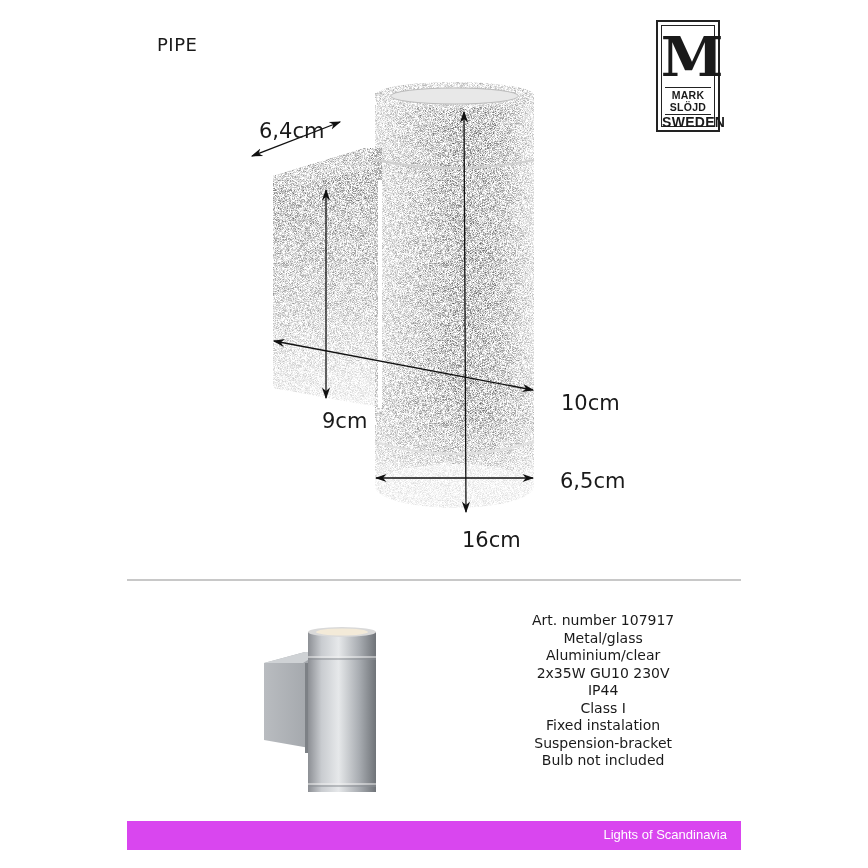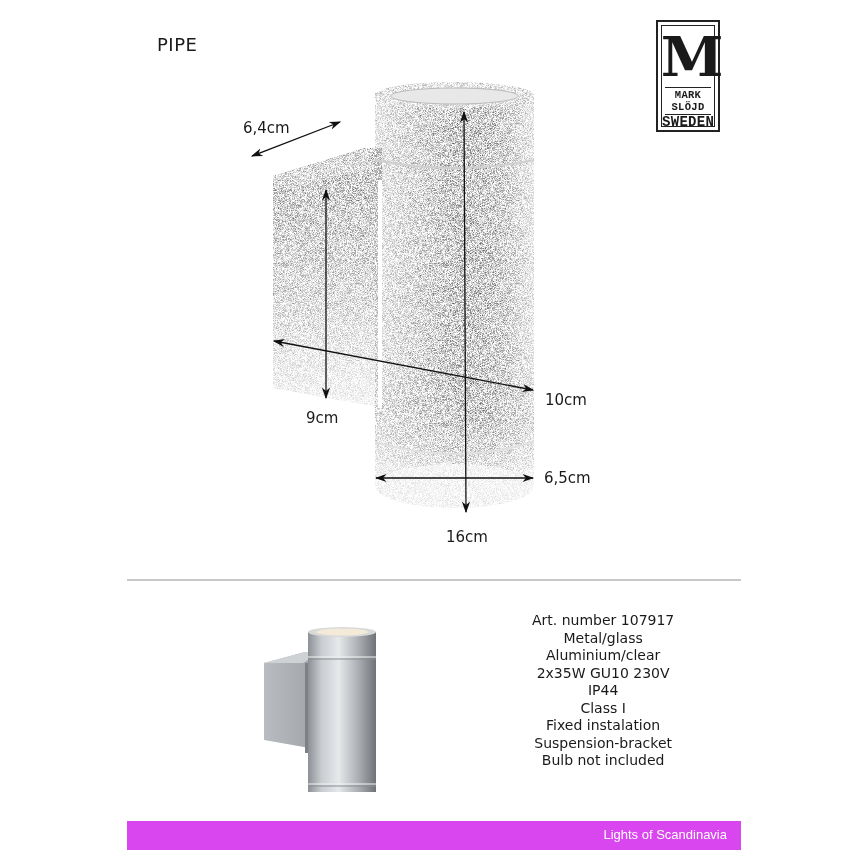--- a/index.html
+++ b/index.html
@@ -5,23 +5,23 @@
   html, body { margin:0; padding:0; background:#fff; }
   body { width:868px; height:868px; position:relative; overflow:hidden;
          font-family:"DejaVu Sans", sans-serif; color:#1a1a1a; }
   .abs { position:absolute; }
   .title { left:157px; top:34px; font-size:18px; letter-spacing:0.5px; }
   .logo { left:656px; top:20px; width:64px; height:112px; border:2px solid #222;
           box-sizing:border-box; background:#fff; text-align:center; }
   .logo .inner { position:absolute; left:3px; top:3px; right:3px; bottom:3px; border:1px solid #222; }
   .logo .m { font-family:"DejaVu Serif", serif; font-weight:bold; font-size:54px; line-height:58px; display:block; margin-top:2px; transform:scaleX(1.05);}
   .logo .rule { height:1px; background:#222; margin:1px 3px; }
-  .logo .t { font-family:Liberation Mono, monospace; font-weight:bold; font-size:10.5px; line-height:12px; display:block; letter-spacing:0.3px;}
+  .logo .t { font-family:Liberation Sans, sans-serif; font-weight:bold; font-size:10.5px; line-height:12px; display:block; letter-spacing:0.3px;}
   .logo .t.s { font-size:14px; }
-  .dim { font-size:15px; }
+  .dim { font-size:21px;margin-left:16px; }
   .divider { left:127px; top:579px; width:614px; height:2px; background:#c8c8c8; }
   .specs { left:532px; top:612px; font-size:14px; line-height:17.5px; }
   .specs div { white-space:nowrap;text-align:center; }
   .footer { left:127px; top:821px; width:614px; height:29px; background:#d946ef; }
   .footer span { position:absolute; right:14px; top:6px; color:#fff; font-size:13px; font-family:"Liberation Sans", sans-serif; }
 </style>
 </head>
 <body>
 
 <div class="abs title">PIPE</div>

